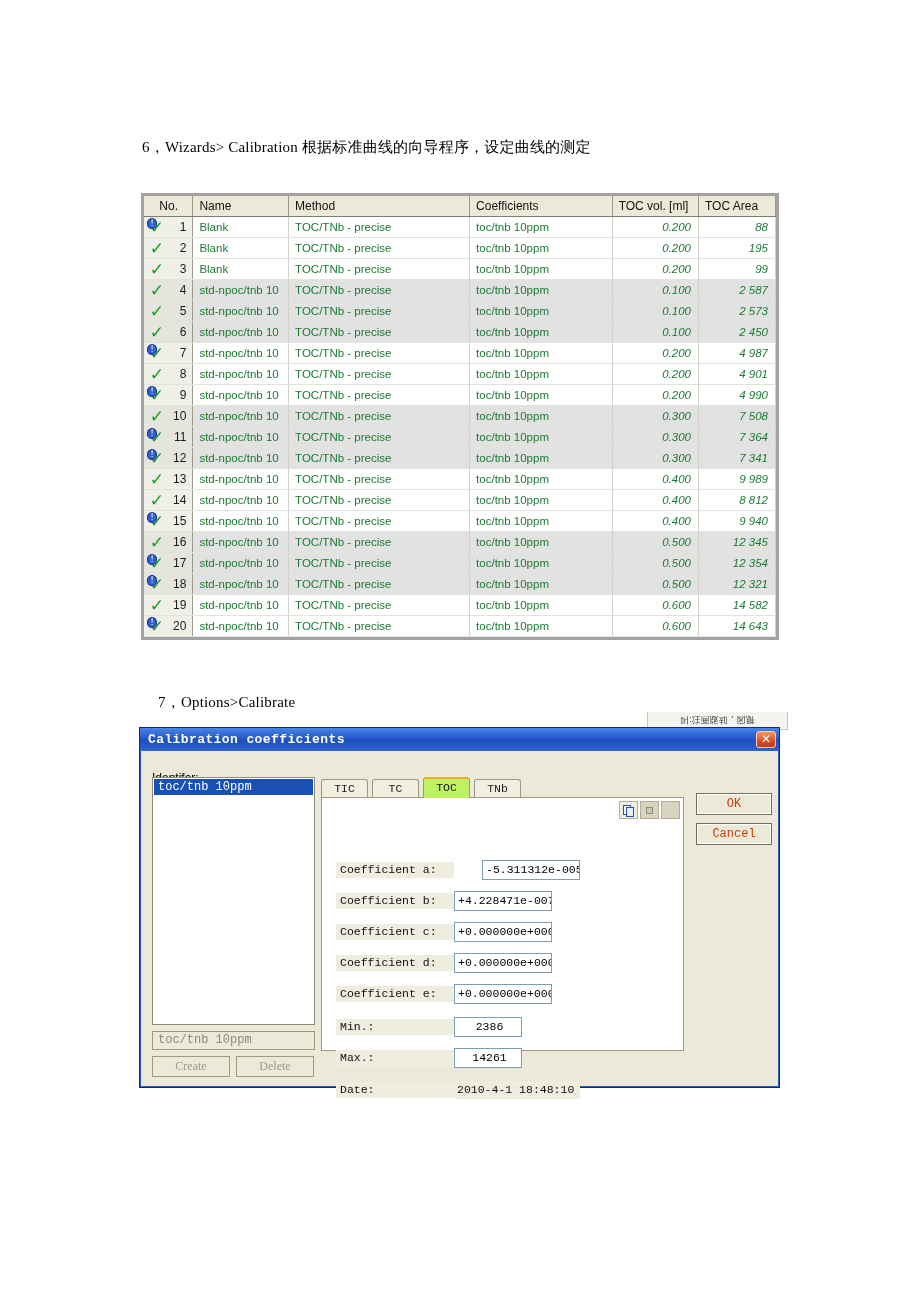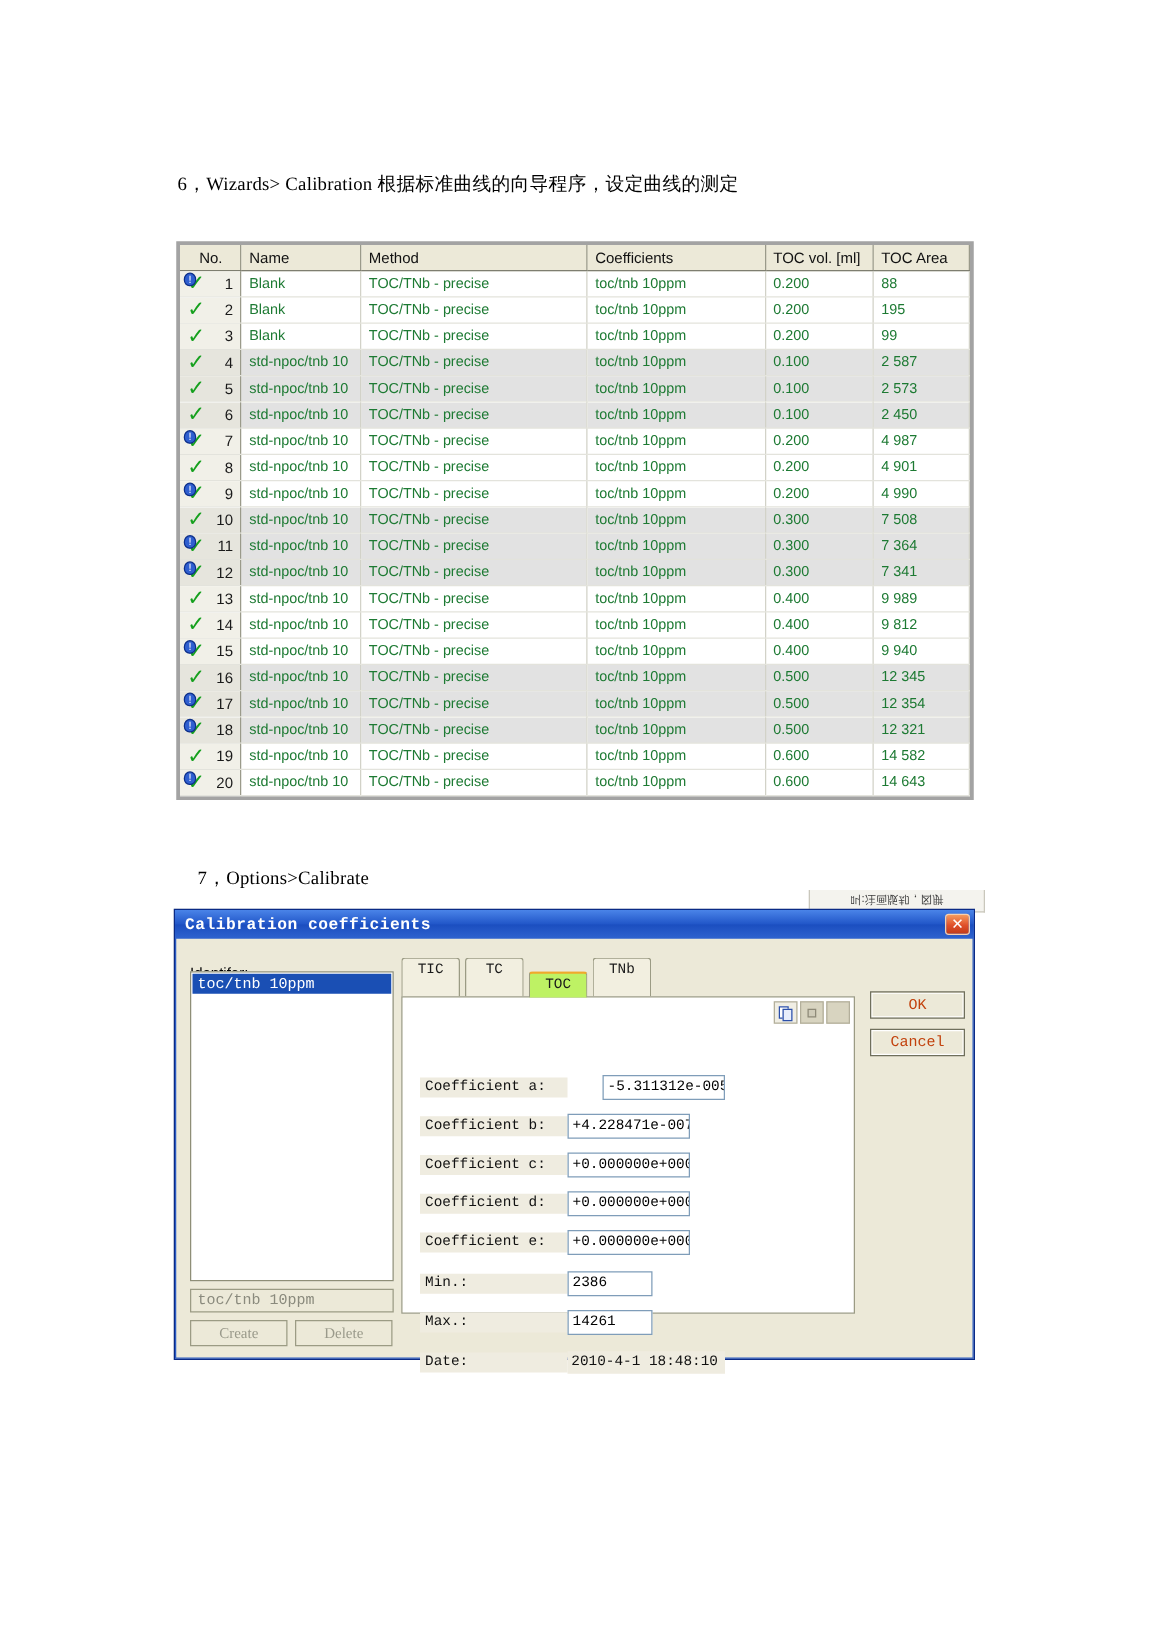--- a/index.html
+++ b/index.html
@@ -56,21 +56,21 @@
   table.meas th.ctr { text-align: center; }
   table.meas td {
     padding: 1px 5px 1px 6px;
     border-right: 1px solid #d2d2c8;
     border-bottom: 1px solid #e3e3dc;
     color: #1d7a33;
     height: 21px;
     overflow: hidden;
     white-space: nowrap;
   }
-  table.meas td.num { text-align: left; padding-right: 7px; }
+  table.meas td.num { text-align: right; padding-right: 7px; font-style: italic; }
   table.meas td.idx {
     background: #f1f0e8;
     color: #1a1a1a;
     text-align: right;
     padding: 0 6px 0 2px;
     border-right: 1px solid #9a9a8a;
     position: relative;
     font-size: 12px;
   }
   tr.band-b td { background: #e2e2e2; }
@@ -258,21 +258,21 @@
 
   
   #tabstrip {
     position: absolute;
     left: 181px; top: 26px;
     width: 363px; height: 21px;
     display: flex;
     align-items: flex-end;
   }
   .tab {
-    height: 32px;
+    height: 19px;
     min-width: 47px;
     margin-right: 4px;
     background: #f2efe0;
     border: 1px solid #9b9b84;
     border-bottom: none;
     border-radius: 3px 3px 0 0;
     font-family: "Liberation Mono", monospace;
     font-size: 11.5px;
     color: #1a1a1a;
     text-align: center;
@@ -344,20 +344,21 @@
     width: 98px; height: 20px;
     background: #fff;
     border: 1px solid #7f9db9;
     font-family: "Liberation Mono", monospace;
     font-size: 11.5px;
     color: #000;
     line-height: 18px;
     padding-left: 3px;
     overflow: hidden;
     white-space: nowrap;
+    text-align: center;
   }
   .coef-input.short { width: 68px; }
   .coef-plain {
     font-family: "Liberation Mono", monospace;
     font-size: 11.5px;
     color: #111;
     background: #efece0;
     padding: 1px 6px 1px 3px;
     line-height: 16px;
   }
@@ -542,21 +543,21 @@
           <td class="num">9 989</td>
         </tr>
         <tr class="band-a">
           <td class="idx"><span class="sicon">
               <span class="tick">✓</span>
             </span><span>14</span></td>
           <td>std-npoc/tnb 10</td>
           <td>TOC/TNb - precise</td>
           <td>toc/tnb 10ppm</td>
           <td class="num">0.400</td>
-          <td class="num">9 812</td>
+          <td class="num">8 812</td>
         </tr>
         <tr class="band-a">
           <td class="idx"><span class="sicon">
               <span class="tick">✓</span>
               <span class="badge">!</span>
             </span><span>15</span></td>
           <td>std-npoc/tnb 10</td>
           <td>TOC/TNb - precise</td>
           <td>toc/tnb 10ppm</td>
           <td class="num">0.400</td>

